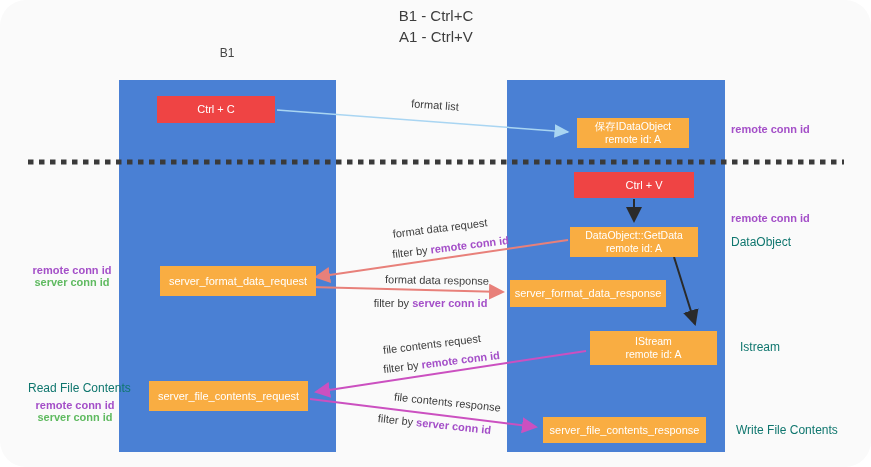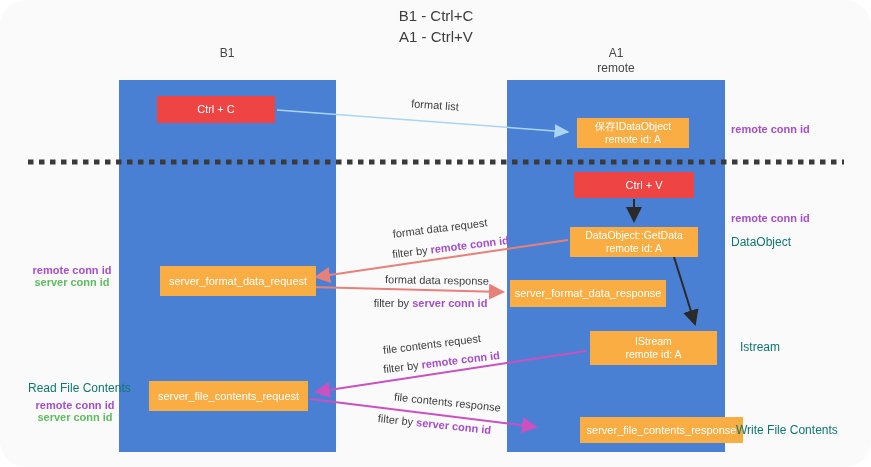--- a/index.html
+++ b/index.html
@@ -30,24 +30,20 @@
 
 <div class="canvas">
 
   <div class="abs title">
     <div>B1 - Ctrl+C</div>
     <div>A1 - Ctrl+V</div>
   </div>
 
   <div class="abs col-header" style="left:157px;">
     <div>B1</div>
-  </div>
-  <div class="abs col-header" style="left:546px;">
-    <div>A1</div>
-    <div>remote</div>
   </div>
 
   <div class="abs lifeline" style="left:119px;"></div>
   <div class="abs lifeline" style="left:507px;width:218px;"></div>
 
   <svg width="871" height="467">
     <defs>
       <marker id="ah-blue" markerWidth="11" markerHeight="9" refX="9" refY="4.5" orient="auto">
         <path d="M0,0 L10,4.5 L0,9 z" fill="#a9d5f2"></path>
       </marker>
@@ -107,21 +103,21 @@
 
   <div class="abs box orange" style="left:590px;top:331px;width:127px;height:34px;font-size:10.5px;">
     <span>IStream</span>
     <span>remote id: A</span>
   </div>
 
   <div class="abs box orange" style="left:149px;top:381px;width:159px;height:30px;">
     <span>server_file_contents_request</span>
   </div>
 
-  <div class="abs box orange" style="left:543px;top:417px;width:163px;height:26px;margin-left:37px;">
+  <div class="abs box orange" style="left:543px;top:417px;width:163px;height:26px;">
     <span>server_file_contents_response</span>
   </div>
 
   <div class="abs arrowlabel" style="left:375px;top:99px;width:120px;transform:rotate(4deg);">format list</div>
 
   <div class="abs arrowlabel" style="left:380px;top:222px;width:120px;transform:rotate(-7deg);">format data request</div>
   <div class="abs arrowlabel" style="left:378px;top:241px;width:145px;transform:rotate(-7deg);">
     <span>filter by </span><span class="filter-key">remote conn id</span>
   </div>
 

